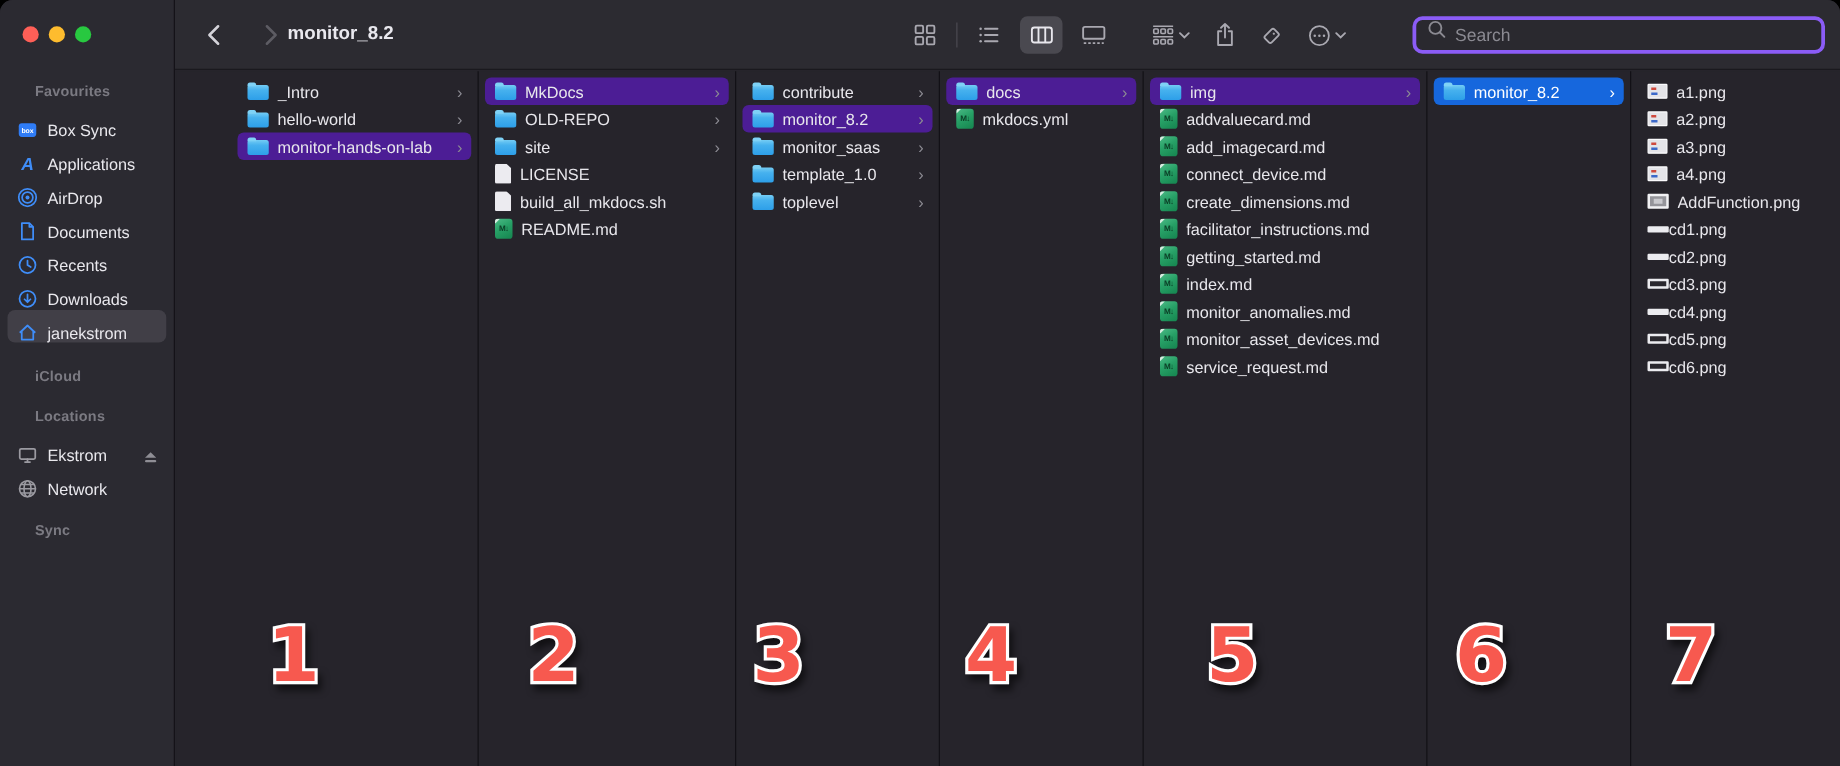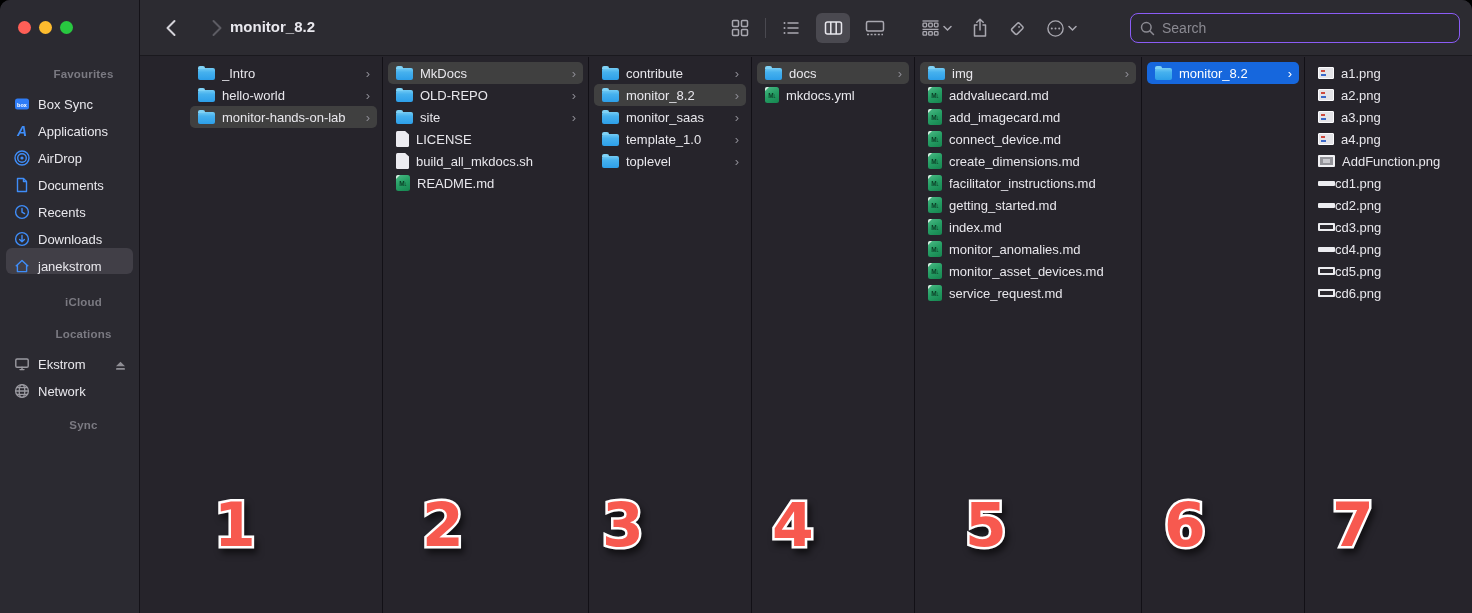--- a/index.html
+++ b/index.html
@@ -8,21 +8,21 @@
   .window { position:relative; width:1472px; height:613px; background:#26242b;
             border-radius:10px 10px 0 0; overflow:hidden; }
 
   
   .sidebar { position:absolute; left:0; top:0; width:140px; height:100%;
              background:#2b2a31; border-right:1px solid #141218; padding-top:52px; }
   .traffic { position:absolute; top:21px; left:18px; display:flex; gap:8px; }
   .light { width:13px; height:13px; border-radius:50%; }
   .light.red{background:#ff5f57}.light.yellow{background:#febc2e}.light.green{background:#28c840}
   .side-header { font-size:11.5px; font-weight:700; color:#7b7a82; padding-left:28px;
-                 margin:16px 0 6px; letter-spacing:.2px;text-align:center; }
+                 margin:16px 0 6px; letter-spacing:.2px; }
   .side-item { display:flex; align-items:flex-end; height:26px; margin:1px 6px; padding:0 6px;
                border-radius:6px; color:#e9e8ed; font-size:13px; }
   .side-item.selected { background:#413f47; }
   .side-item .sicon { width:20px; display:flex; justify-content:center; margin-right:6px;
                       color:#3f8df8; flex:none; }
   .side-item .sicon.gray { color:#9b9aa1; }
   .side-item .eject { margin-left:auto; color:#8f8e95; display:flex; }
   svg { display:block; }
 
   
@@ -32,35 +32,35 @@
   .chev-btn { width:26px; height:28px; display:flex; align-items:center; justify-content:center; }
   .win-title { position:absolute; left:90px; top:18px; font-size:15px; font-weight:700; color:#e9e8ee; }
   .views { position:absolute; left:583px; top:13px; display:flex; align-items:center; gap:8px; }
   .view-btn { width:34px; height:30px; display:flex; align-items:center; justify-content:center;
               border-radius:6px; color:#a9a8b0; }
   .view-btn.active { background:#4a4950; color:#e8e7ed; }
   .views .vsep { width:1px; height:20px; background:#4a4950; }
   .actions { position:absolute; left:775px; top:13px; display:flex; align-items:center; gap:7px; }
   .act-btn { height:30px; padding:0 6px; display:flex; align-items:center; gap:3px; color:#a9a8b0; }
   .search { position:absolute; right:12px; top:13px; width:330px; height:30px;
-            border:1px solid #8b5cf6; border-radius:8px; display:flex; align-items:center;
+            border:3px solid #8b5cf6; border-radius:8px; display:flex; 
             padding:0 9px; color:#8b8a92; background:rgba(0,0,0,0.04); }
   .search input { flex:1; background:transparent; border:none; outline:none; color:#cfcfd6;
                   font-size:14px; margin-left:7px; font-family:"Liberation Sans",sans-serif; }
   .search input::placeholder { color:#8b8a92; }
 
   
   .columns { position:absolute; left:141px; top:57px; width:1331px; height:556px;
              display:flex; background:#26242b;padding-left:44px; }
   .col { height:100%; border-right:1px solid #121016; padding-top:5px; flex:none; }
   .col:last-child { border-right:none; }
   .c1{width:198px}.c2{width:206px}.c3{width:163px}.c4{width:163px}.c5{width:227px}.c6{width:163px}.c7{width:211px}
   .row { display:flex; align-items:center; height:22px; margin:0 5px; padding:0 7px 0 8px;
          border-radius:5px; color:#e8e7ec; font-size:13px; white-space:nowrap; }
-  .row.sel-gray { background:#404040; }
+  .row.sel-gray { background:#4c1d95; }
   .row.sel-blue { background:#1667dd; color:#fff; }
   .row .label { overflow:hidden; text-overflow:ellipsis; }
   .row .rchev { margin-left:auto; color:#8c8b93; font-size:13px; line-height:1; padding-left:6px; }
   .row.sel-blue .rchev { color:#fff; }
   .ficon { flex:none; margin-right:7px; position:relative; }
 
   
   .icon-folder { width:17px; height:12px; border-radius:2px;
                  background:linear-gradient(#74ccf4 0%, #46b1ee 35%, #2d9fe9 100%);
                  margin-top:2px; }

